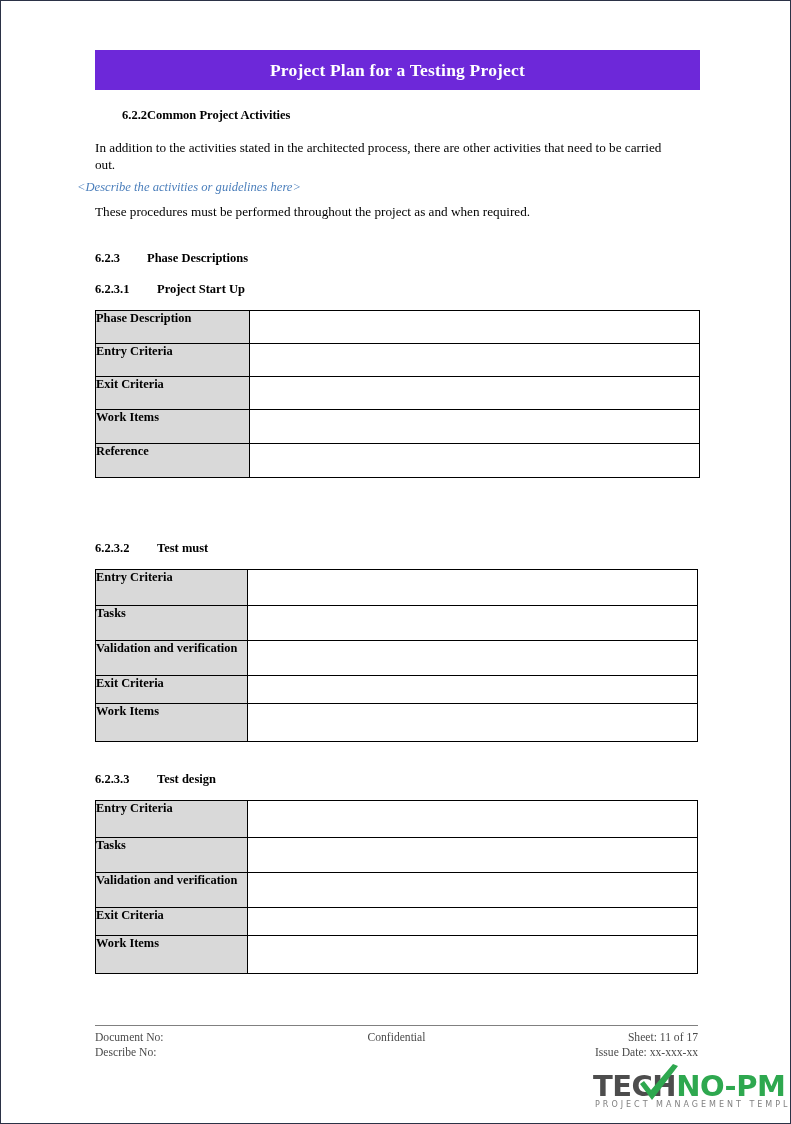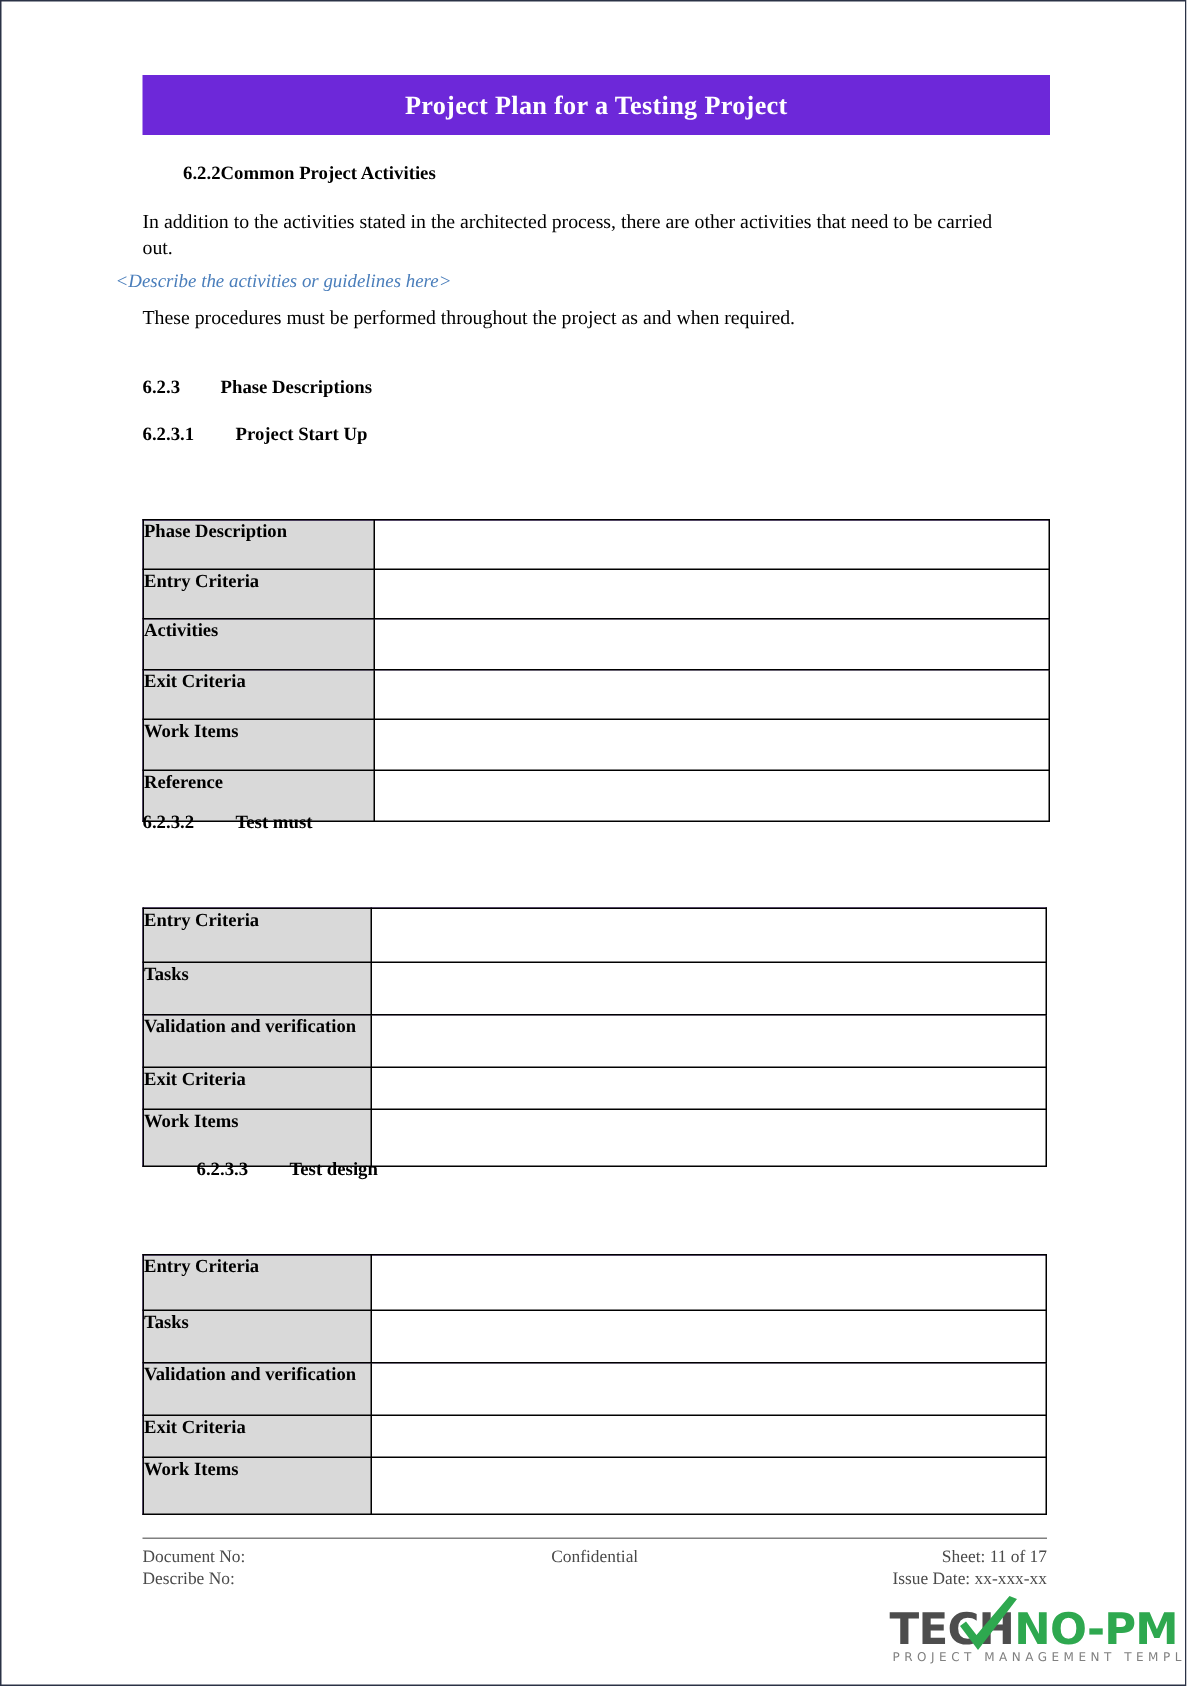--- a/index.html
+++ b/index.html
@@ -64,22 +64,21 @@
   }
 
   
   .abs { position: absolute; }
 
   
   table.doc-table {
     position: absolute;
     border-collapse: collapse;
     table-layout: fixed;
-    background: #4c1d95;
-    margin-top: 36px;
+    background: #0f172a;
   }
   table.doc-table td {
     border: 1.3px solid #000000;
     padding: 0;
     vertical-align: top;
   }
   td.label-cell {
     background: #d9d9d9;
     font-weight: bold;
     font-size: 12.4px;
@@ -191,24 +190,20 @@
       </colgroup>
     <tbody>
       <tr style="height:33px;">
         <td class="label-cell">Phase Description</td>
         <td class="value-cell"></td>
       </tr>
       <tr style="height:33px;">
         <td class="label-cell">Entry Criteria</td>
         <td class="value-cell"></td>
       </tr>
-      <tr style="height:34px;">
-        <td class="label-cell">Activities</td>
-        <td class="value-cell"></td>
-      </tr>
       <tr style="height:33px;">
         <td class="label-cell">Exit Criteria</td>
         <td class="value-cell"></td>
       </tr>
       <tr style="height:34px;">
         <td class="label-cell">Work Items</td>
         <td class="value-cell"></td>
       </tr>
       <tr style="height:34px;">
         <td class="label-cell">Reference</td>
@@ -243,21 +238,21 @@
         <td class="label-cell">Exit Criteria</td>
         <td class="value-cell"></td>
       </tr>
       <tr style="height:38px;">
         <td class="label-cell">Work Items</td>
         <td class="value-cell"></td>
       </tr>
     </tbody>
   </table>
 
-  <div class="abs heading4" style="left:94px; top:771px;margin-left:36px;">
+  <div class="abs heading4" style="left:94px; top:771px;">
     <span class="h-num" style="width:62px;">6.2.3.3</span><span class="h-txt">Test design</span>
   </div>
 
   <table class="doc-table" id="table-test-design" style="left:94px; top:799px; width:602px;">
     <colgroup>
         <col style="width:152px;">
         <col style="width:450px;">
       </colgroup>
     <tbody>
       <tr style="height:37px;">

